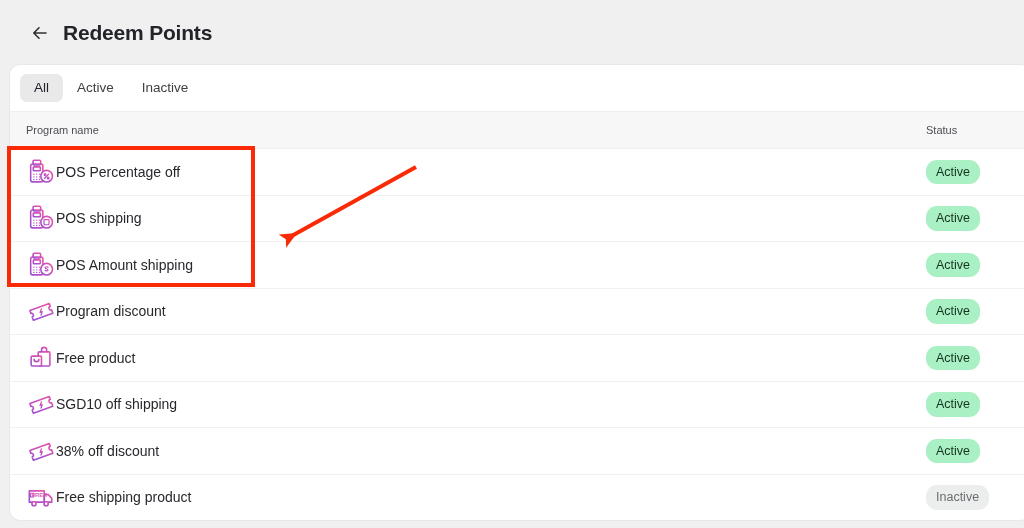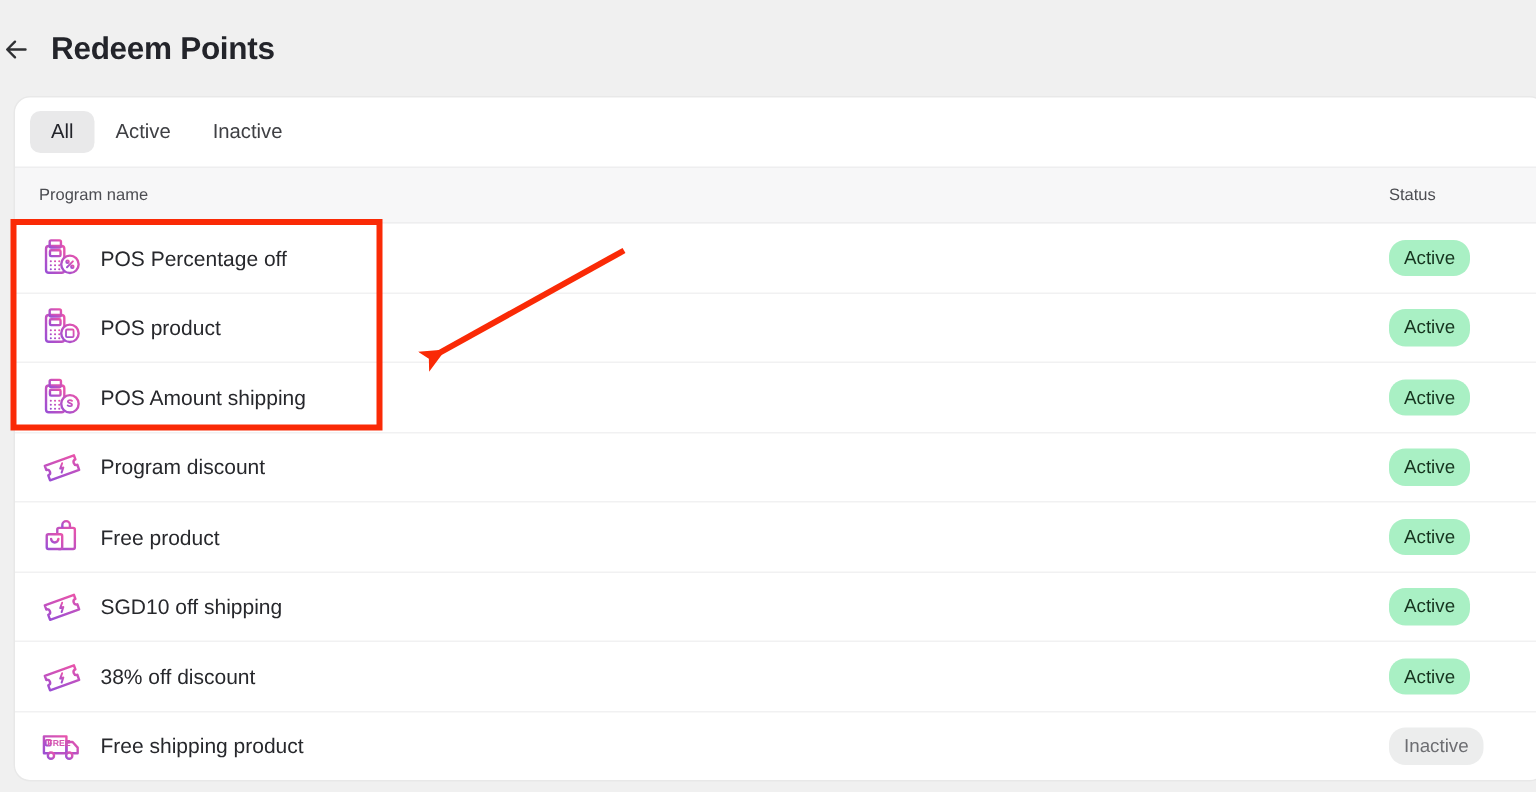--- a/index.html
+++ b/index.html
@@ -17,21 +17,21 @@
   }
 
   
   .page-header {
     position: absolute;
     left: 0; top: 0;
     width: 928px;
     height: 65px;
     display: flex;
     align-items: center;
-    padding-left: 0;
+    padding-left: 29px;
     box-sizing: border-box;
   }
   .back-arrow {
     width: 22px;
     height: 22px;
     display: flex;
     align-items: center;
     justify-content: center;
     color: #2f3033;
     cursor: pointer;
@@ -108,21 +108,20 @@
     height: 45.5px;
   }
   .trow td {
     padding: 0;
     vertical-align: middle;
   }
   .name-cell {
     display: flex;
     align-items: center;
     padding-left: 16px;
-    gap: 11px;
     height: 45.5px;
   }
   .prog-icon {
     width: 30px;
     height: 30px;
     flex: none;
     display: block;
   }
   .prog-name {
     font-size: 14px;
@@ -247,21 +246,21 @@
                 <rect x="7.6" y="3.5" width="8" height="5" rx="1"></rect>
                 <rect x="7.8" y="10.5" width="7.5" height="4.2" rx="0.8"></rect>
                 <g stroke-width="1.5" stroke-linecap="round">
                   <path d="M8.4 18.3h0.01M11.4 18.3h0.01M14.4 18.3h0.01M8.4 21.2h0.01M11.4 21.2h0.01M14.4 21.2h0.01M8.4 24h0.01M11.4 24h0.01M14.4 24h0.01"></path>
                 </g>
                 <circle cx="22" cy="20.5" r="6.2" fill="#ffffff"></circle>
                 <rect x="19.2" y="17.8" width="5.4" height="5.4" rx="0.8" stroke-width="1.3"></rect>
                 <path d="M19.2 20h5.4" stroke-width="1.1"></path>
               </g>
             </svg>
-            <span class="prog-name">POS product</span>
+            <span class="prog-name">POS shipping</span>
           </div>
         </td>
         <td class="status-cell">
           <span class="badge badge-active">Active</span>
         </td>
       </tr>
 
       <tr class="trow">
         <td>
           <div class="name-cell">

